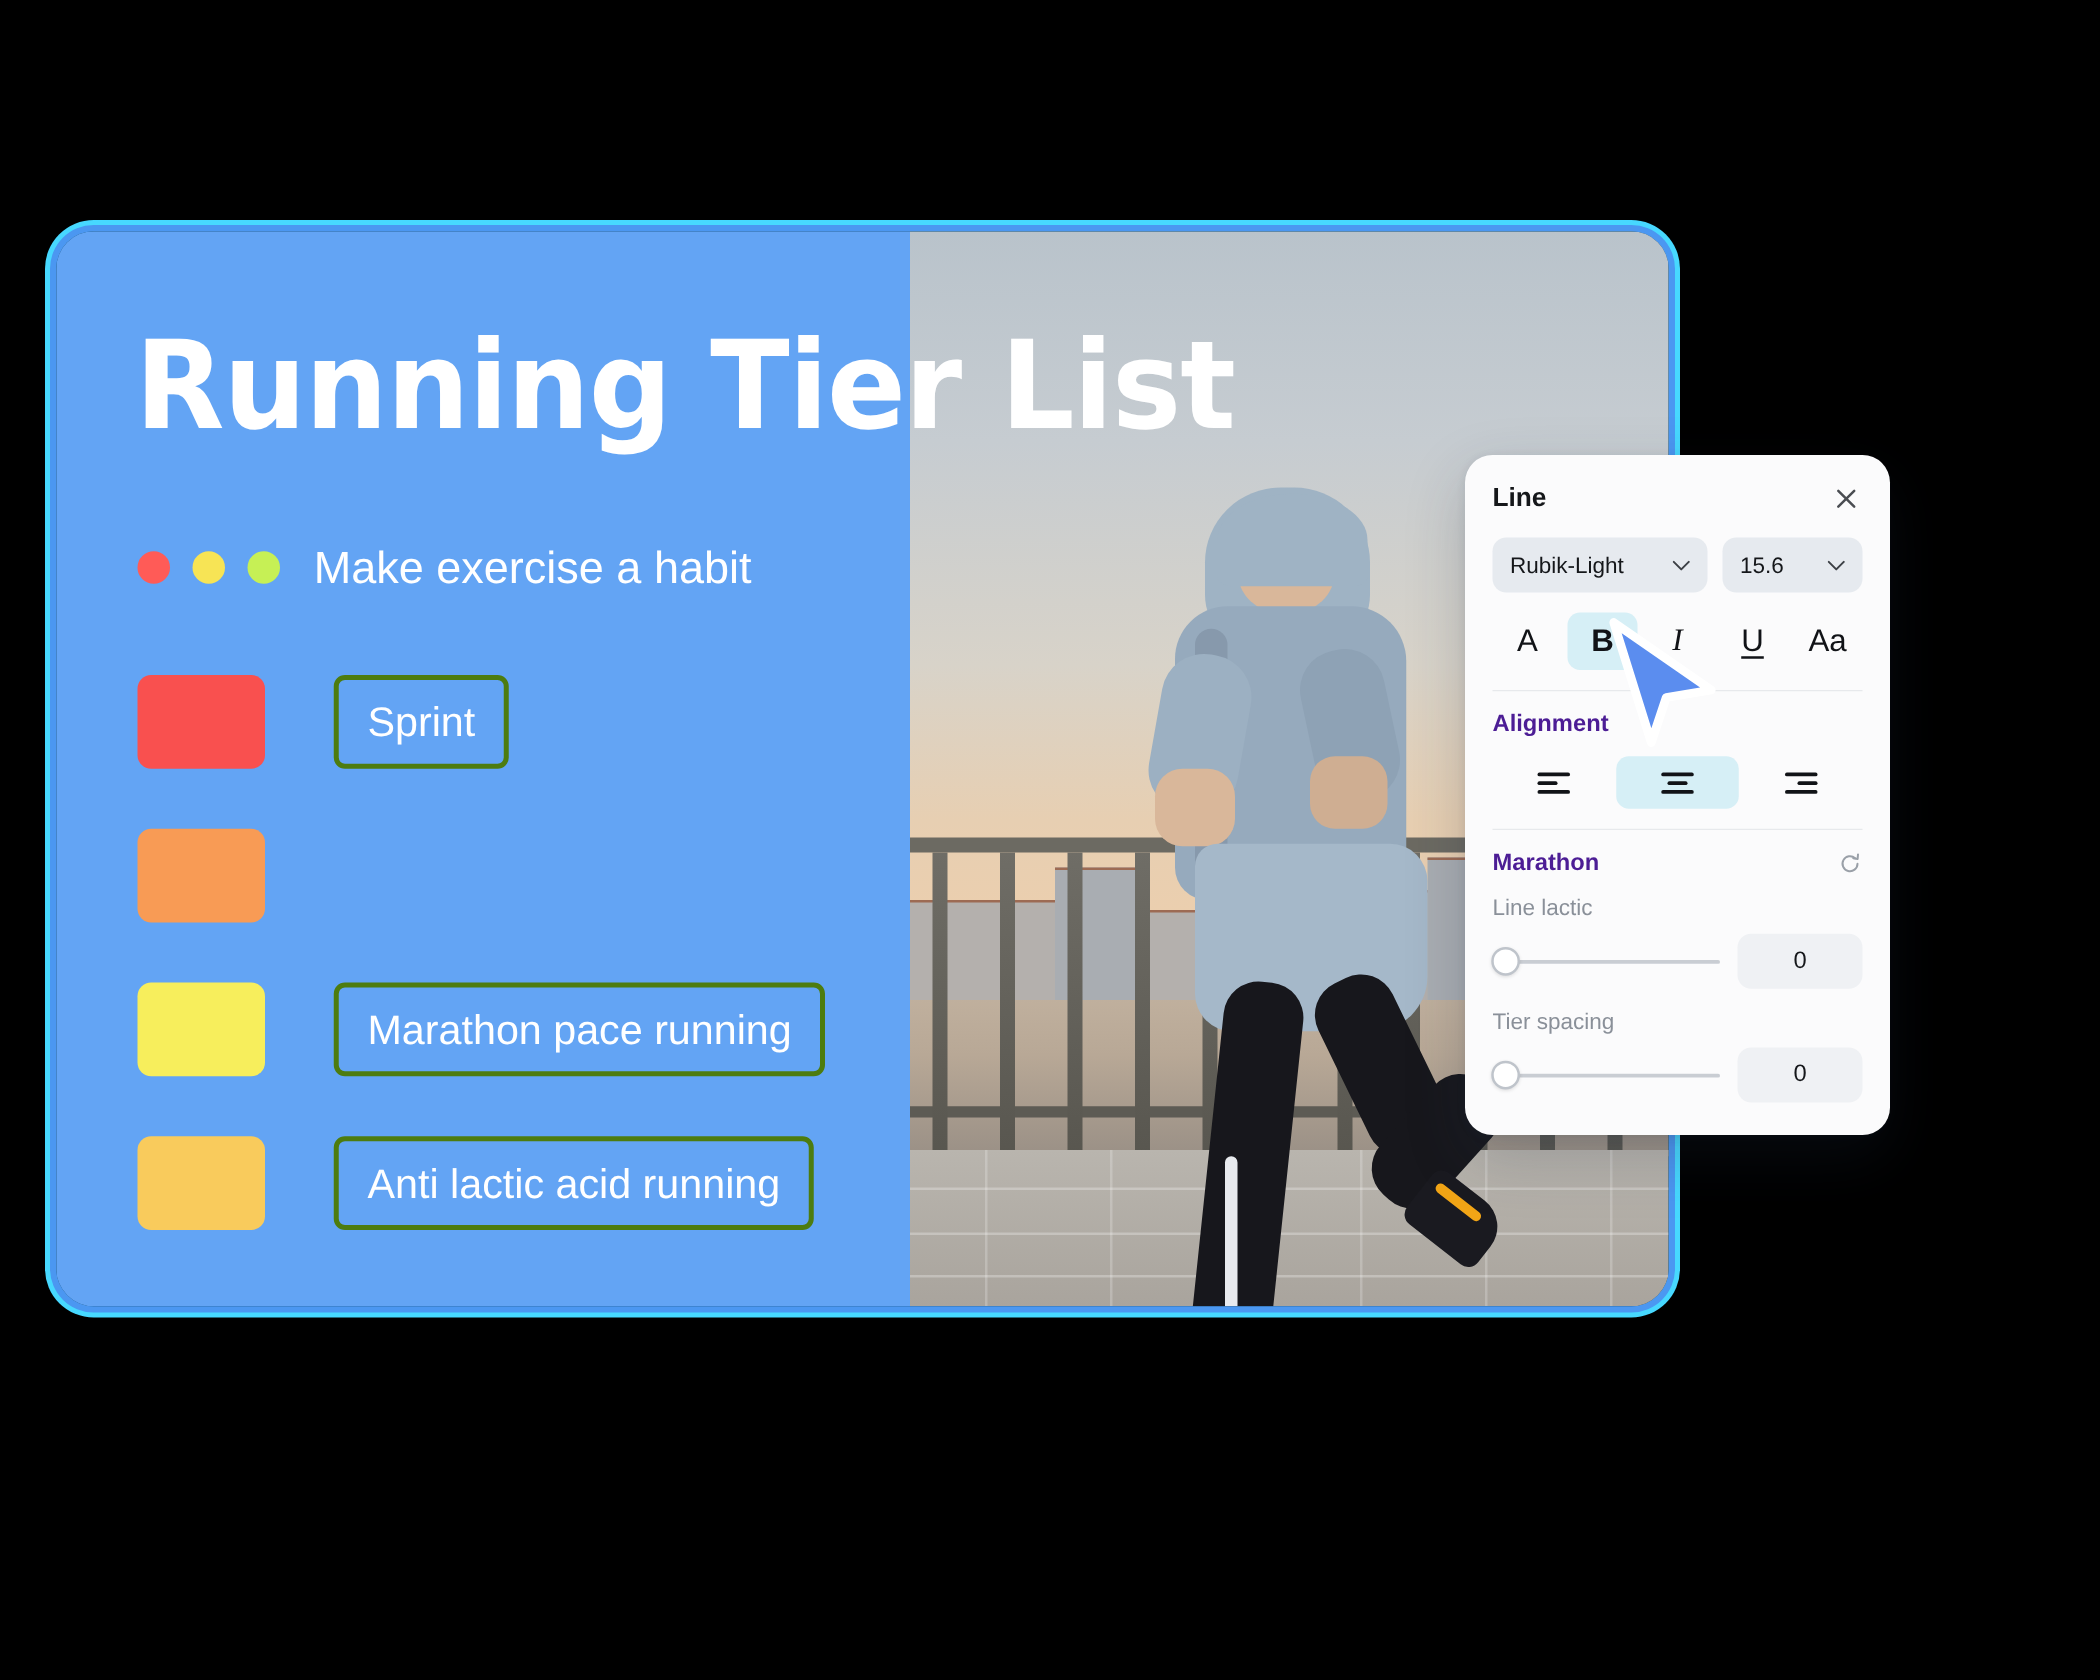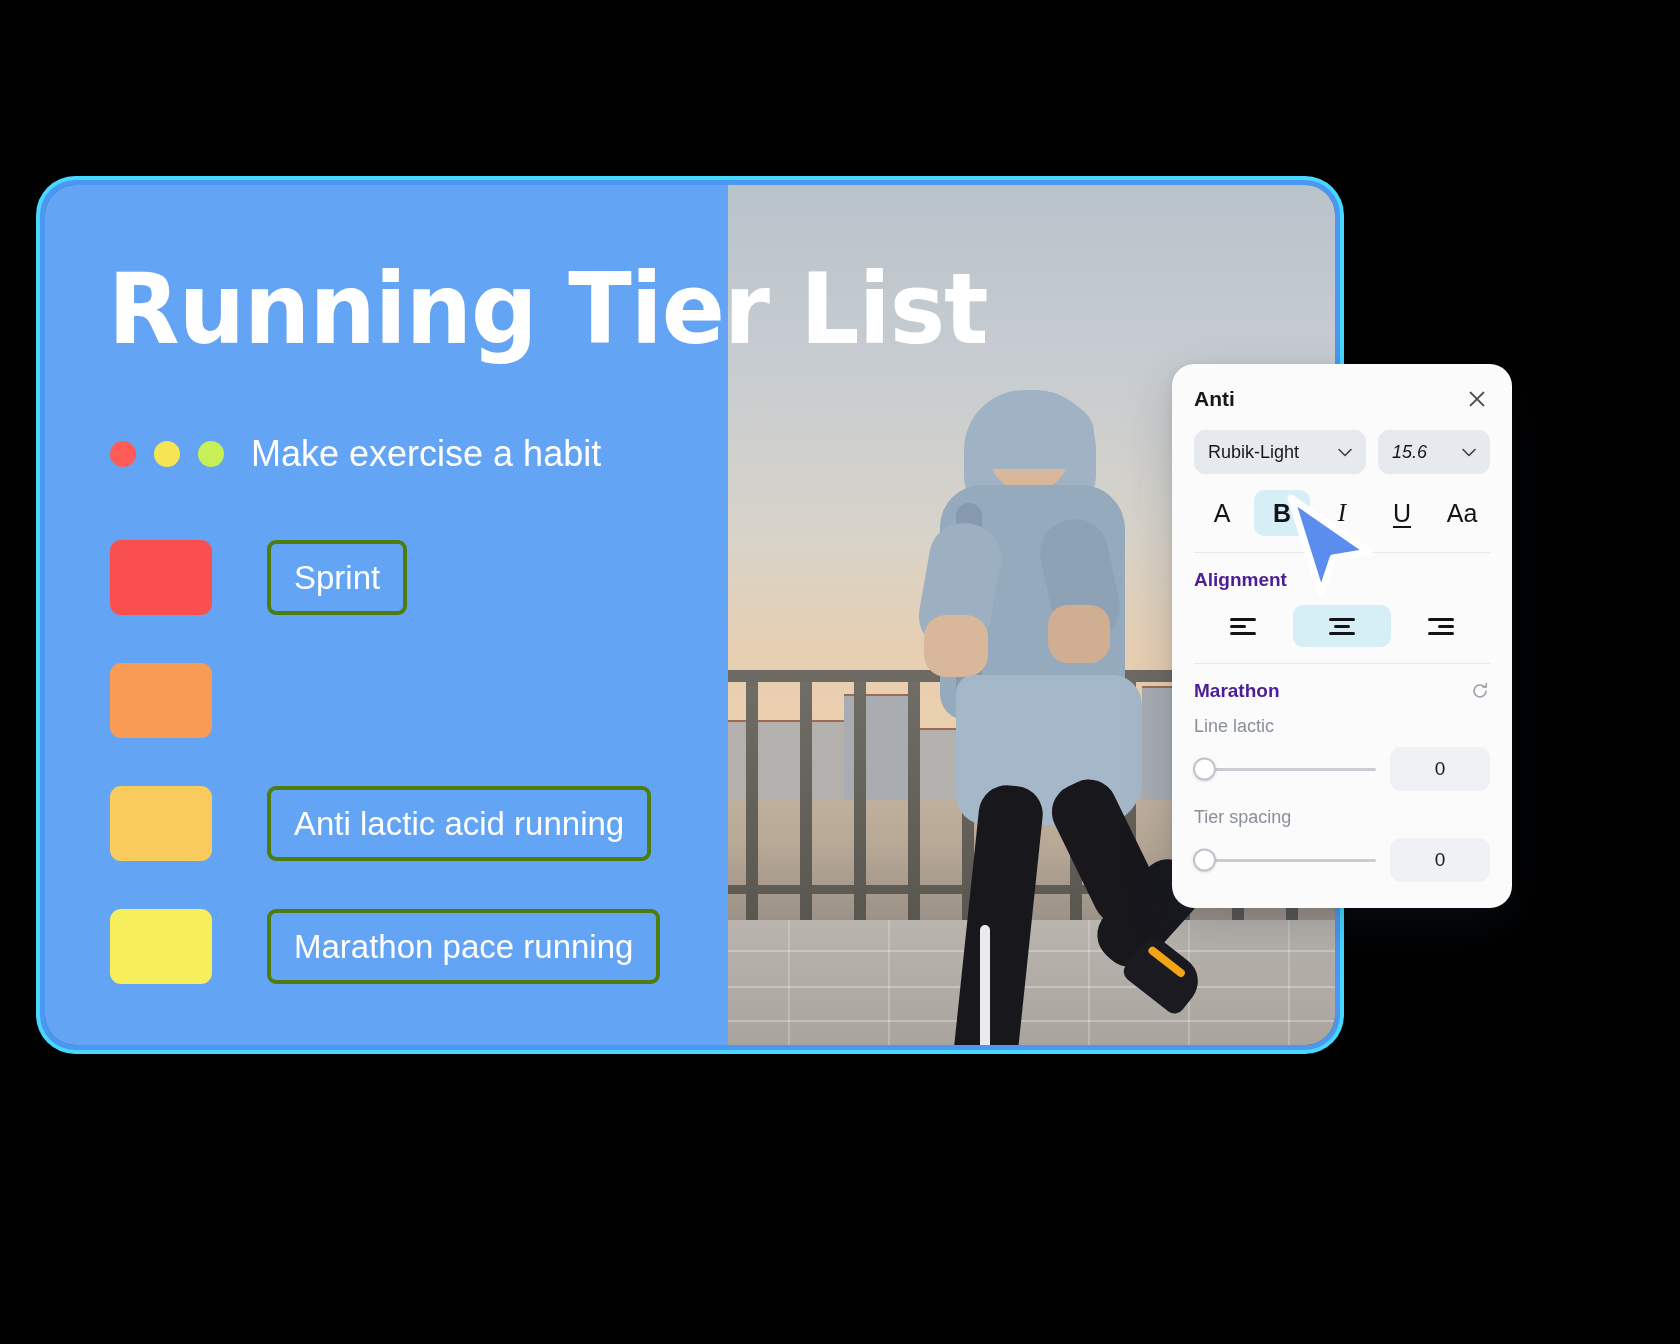--- a/index.html
+++ b/index.html
@@ -216,21 +216,21 @@
     height: 44px;
     display:flex;
     align-items:center;
     justify-content: space-between;
     padding: 0 14px;
     font-size: 18px;
     color:#15171A;
     box-sizing:border-box;
   }
   #font-family-select { flex: 1 1 auto; }
-  #font-size-select   { width: 112px; font-style: italic; }
+  #font-size-select   { width: 112px; }
   .chev {
     width: 14px; height: 9px;
     flex: 0 0 auto;
     margin-left: 8px;
   }
 
   #style-row {
     display: flex;
     align-items: center;
     justify-content: space-between;
@@ -434,34 +434,34 @@
 
   <div id="tier-list">
     <div class="tier-row">
       <div class="tier-swatch" style="background:#F9504F"></div>
       <div class="tier-label">Sprint</div>
     </div>
     <div class="tier-row">
       <div class="tier-swatch" style="background:#F89B55"></div>
     </div>
     <div class="tier-row">
+      <div class="tier-swatch" style="background:#F7EE5C"></div>
+      <div class="tier-label">Marathon pace running</div>
+    </div>
+    <div class="tier-row">
       <div class="tier-swatch" style="background:#F9CB5C"></div>
       <div class="tier-label">Anti lactic acid running</div>
     </div>
-    <div class="tier-row">
-      <div class="tier-swatch" style="background:#F7EE5C"></div>
-      <div class="tier-label">Marathon pace running</div>
-    </div>
   </div>
 </div>
 
 <div id="format-panel">
 
   <div id="panel-header">
-    <div id="panel-title">Anti</div>
+    <div id="panel-title">Line</div>
     <div id="panel-close"></div>
   </div>
 
   <div class="field-row">
     <div id="font-family-select" class="select-box">
       <span>Rubik-Light</span>
       <svg class="chev" viewBox="0 0 14 9">
         <path d="M1 1.5 L7 7.5 L13 1.5" fill="none" stroke="#3d4146" stroke-width="1.6" stroke-linecap="round" stroke-linejoin="round"></path>
       </svg>
     </div>

